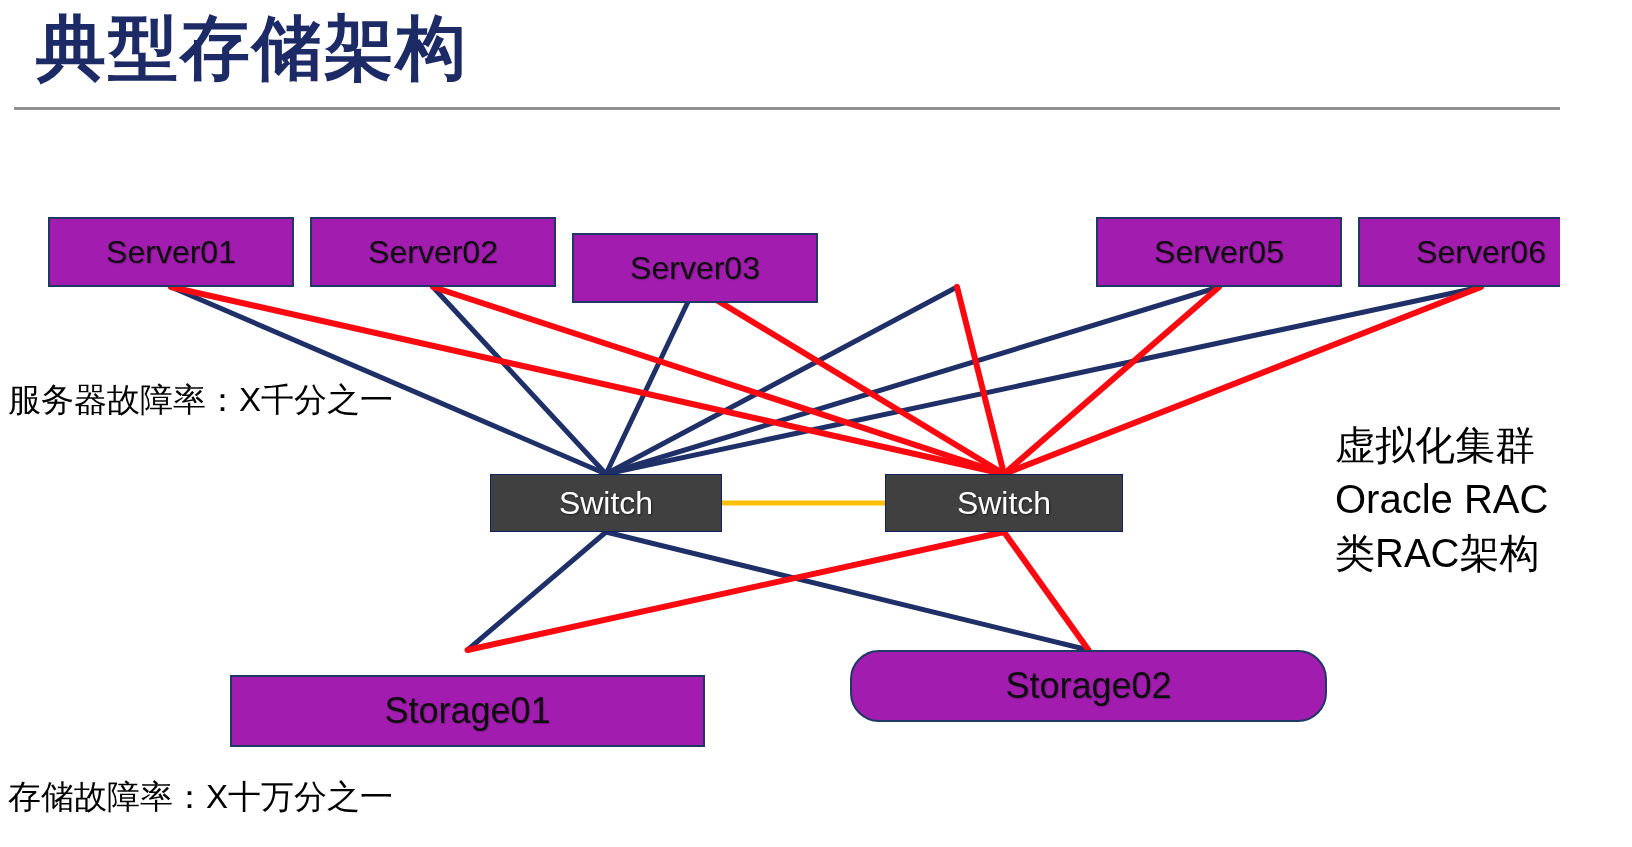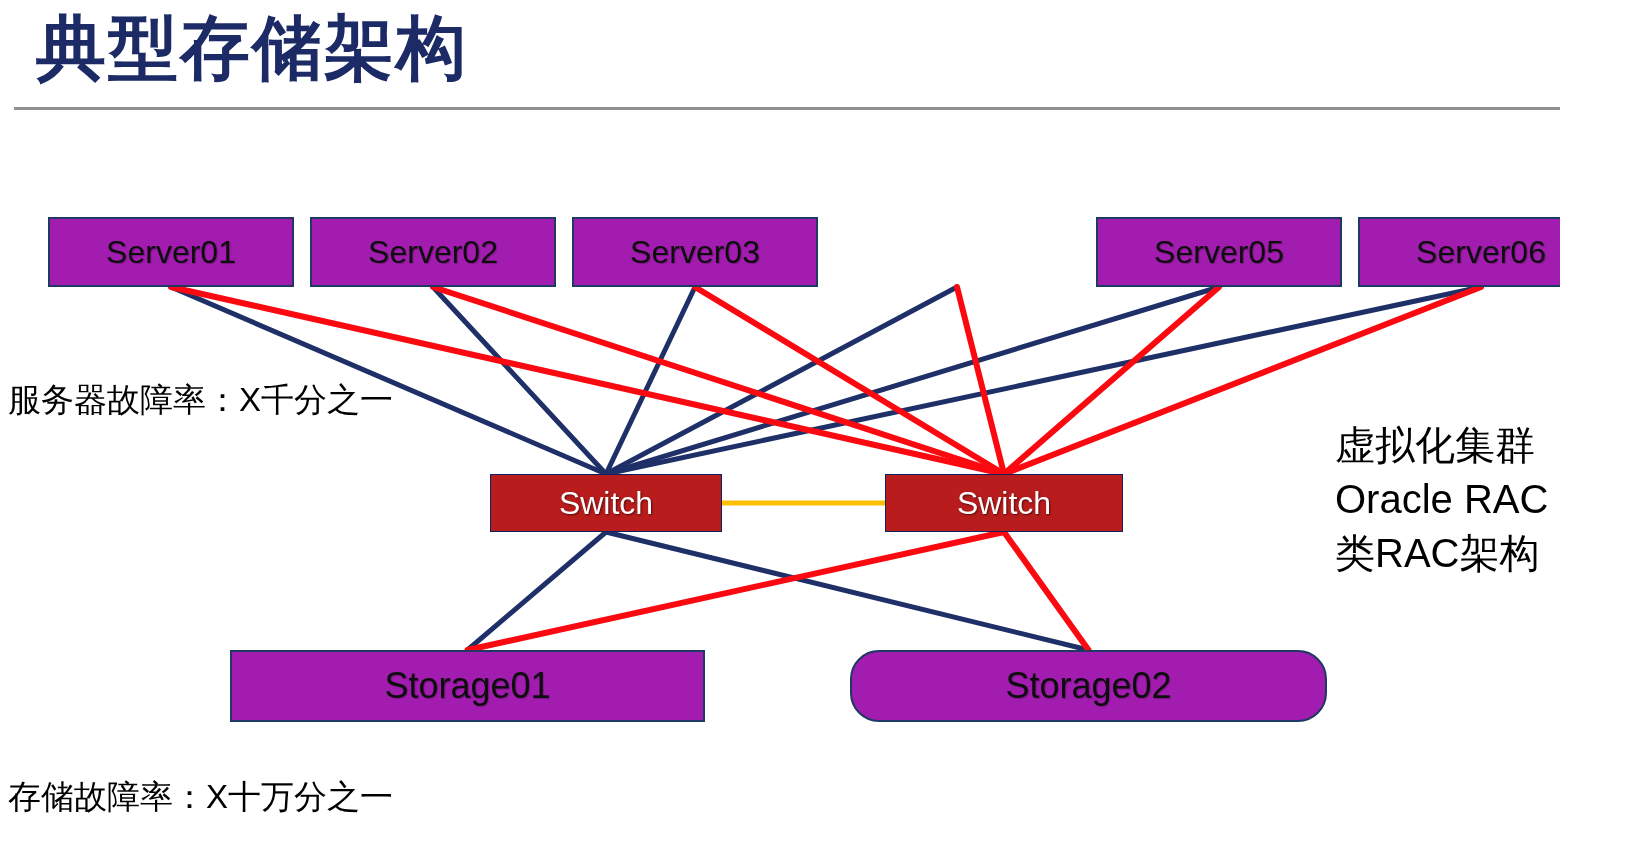--- a/index.html
+++ b/index.html
@@ -55,38 +55,38 @@
   .box {
     background: #a21caf;
     border: 2px solid #1F3864;
     color: #0d0d0d;
   }
   .box .lbl { text-shadow: 1px 1px 1px rgba(0,0,0,0.25); }
 
   .server { top: 217px; width: 246px; height: 70px; font-size: 32px; }
   #n-server01 { left: 48px; }
   #n-server02 { left: 310px; }
-  #n-server03 { left: 572px; }
+  #n-server03 { left: 572px; margin-top: 16px; }
   #n-server04 { left: 834px; }
   #n-server05 { left: 1096px; }
   #n-server06 { left: 1358px; }
 
   .switch {
     top: 474px; height: 58px;
-    background: #b91c1c;
+    background: #404040;
     border: 1px solid #0E2161;
     color: #ffffff;
     font-size: 32px;
   }
   .switch .lbl { text-shadow: 1px 1px 2px rgba(0,0,0,0.55); }
   #n-switch-a { left: 490px; width: 232px; }
   #n-switch-b { left: 885px; width: 238px; }
 
   .storage { top: 650px; height: 72px; font-size: 36px; }
-  #n-storage01 { left: 230px; width: 475px; }
+  #n-storage01 { left: 230px; width: 475px; margin-top: 25px; }
   #n-storage02 { left: 850px; width: 477px; border-radius: 29px; }
 
   .note {
     position: absolute;
     color: #000000;
     font-size: 33px;
     z-index: 2;
     white-space: nowrap;
   }
   #note-server-failure { left: 8px; top: 378px; text-align: center; }

